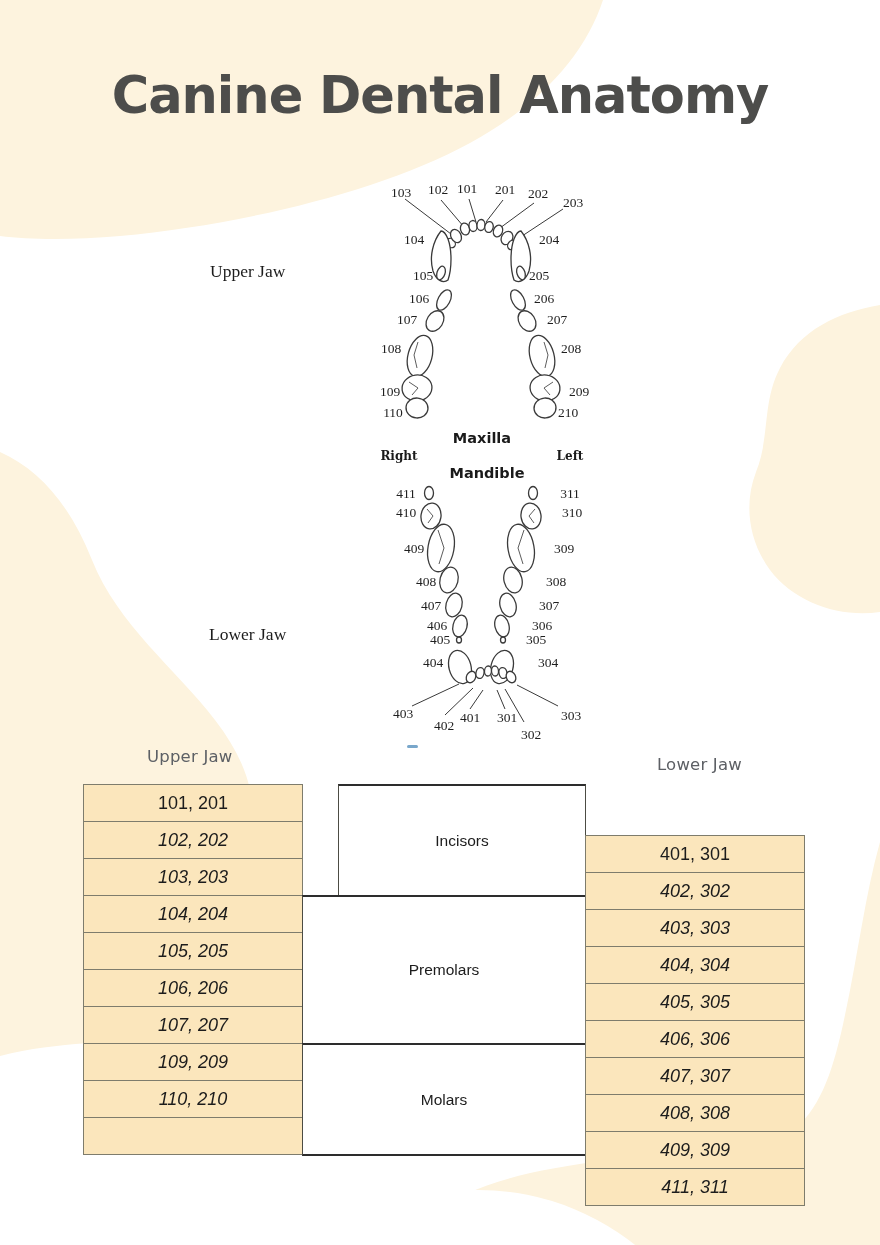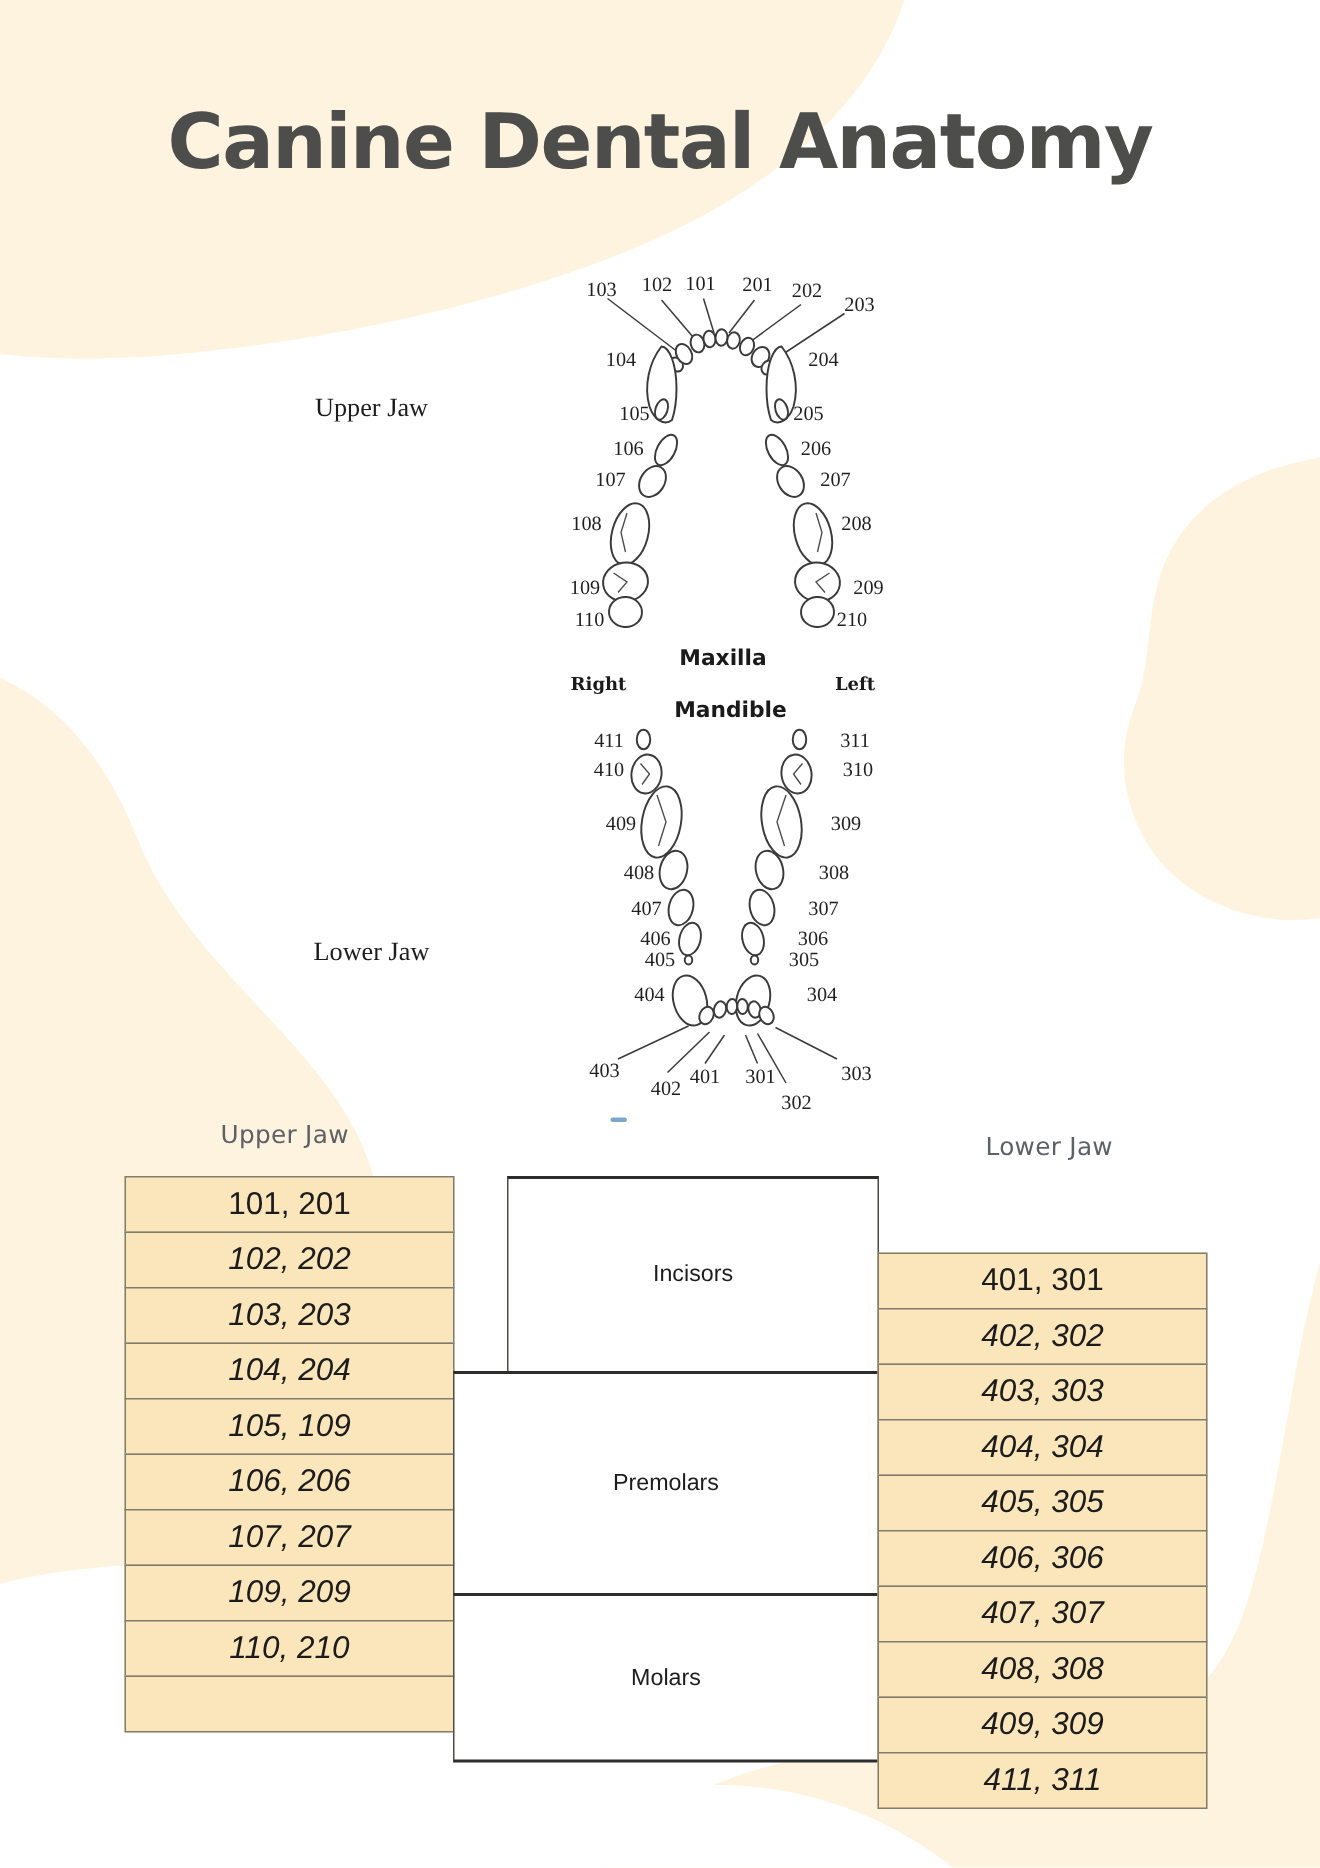--- a/index.html
+++ b/index.html
@@ -29,28 +29,28 @@
   .tbl-header{position:absolute;font-family:"DejaVu Sans",sans-serif;font-size:16.5px;
               color:#5d6065;letter-spacing:.2px;z-index:3;}
   #hdr-upper{left:147px;top:747px;}
   #hdr-lower{left:657px;top:755px;}
   .tbl-col{position:absolute;z-index:3;}
   #col-upper{left:83px;top:784px;width:220px;}
   #col-mid{left:302px;top:784px;width:284px;}
   #col-lower{left:585px;top:787px;width:220px;margin-top:48px;}
   .cell{box-sizing:border-box;height:38px;border:1px solid #7e7c6c;background:#fbe6bc;
         display:flex;align-items:center;justify-content:center;
-        font-size:21px;color:#1c1c1c;}
+        font-size:18px;color:#1c1c1c;}
   .cell + .cell{margin-top:-1px;font-style:italic;}
   .group{box-sizing:border-box;border:2px solid #2d2d2d;border-left:1px solid #4c4c44;
          border-right:1px solid #4c4c44;background:#ffffff;
          display:flex;align-items:center;justify-content:center;
          font-size:15.5px;color:#1c1c1c;}
   .group + .group{margin-top:-2px;}
-  .g-incisors{height:132px;margin-left:36px;}
+  .g-incisors{height:113px;margin-left:36px;}
   .g-canine{height:39px;background:#fdf0d4;}
   .g-premolars{height:150px;}
   .g-molars{height:113px;}
 </style>
 </head>
 <body>
 
 <svg id="blobs" class="layer" width="880" height="1245" viewBox="0 0 880 1245">
   <path fill="#fdf3de" d="M 0 0 L 603 0 C 585 55 540 105 470 143 C 380 192 240 225 120 236 C 75 240 30 240 0 236 Z"></path>
   <path fill="#fdf3de" d="M 0 452 C 40 470 70 505 92 560 C 118 625 175 668 215 720 C 248 763 258 800 250 840 C 243 878 215 905 218 945 C 221 985 200 1020 160 1032 C 115 1046 60 1040 0 1056 Z"></path>
@@ -187,21 +187,21 @@
 </svg>
 
 <div class="tbl-header" id="hdr-upper">Upper Jaw</div>
 <div class="tbl-header" id="hdr-lower">Lower Jaw</div>
 
 <div class="tbl-col" id="col-upper">
   <div class="cell">101, 201</div>
   <div class="cell">102, 202</div>
   <div class="cell">103, 203</div>
   <div class="cell">104, 204</div>
-  <div class="cell">105, 109</div>
+  <div class="cell">105, 205</div>
   <div class="cell">106, 206</div>
   <div class="cell">107, 207</div>
   <div class="cell">109, 209</div>
   <div class="cell">110, 210</div>
   <div class="cell"></div>
 </div>
 
 <div class="tbl-col" id="col-mid">
   <div class="group g-incisors">Incisors</div>
   <div class="group g-premolars">Premolars</div>

